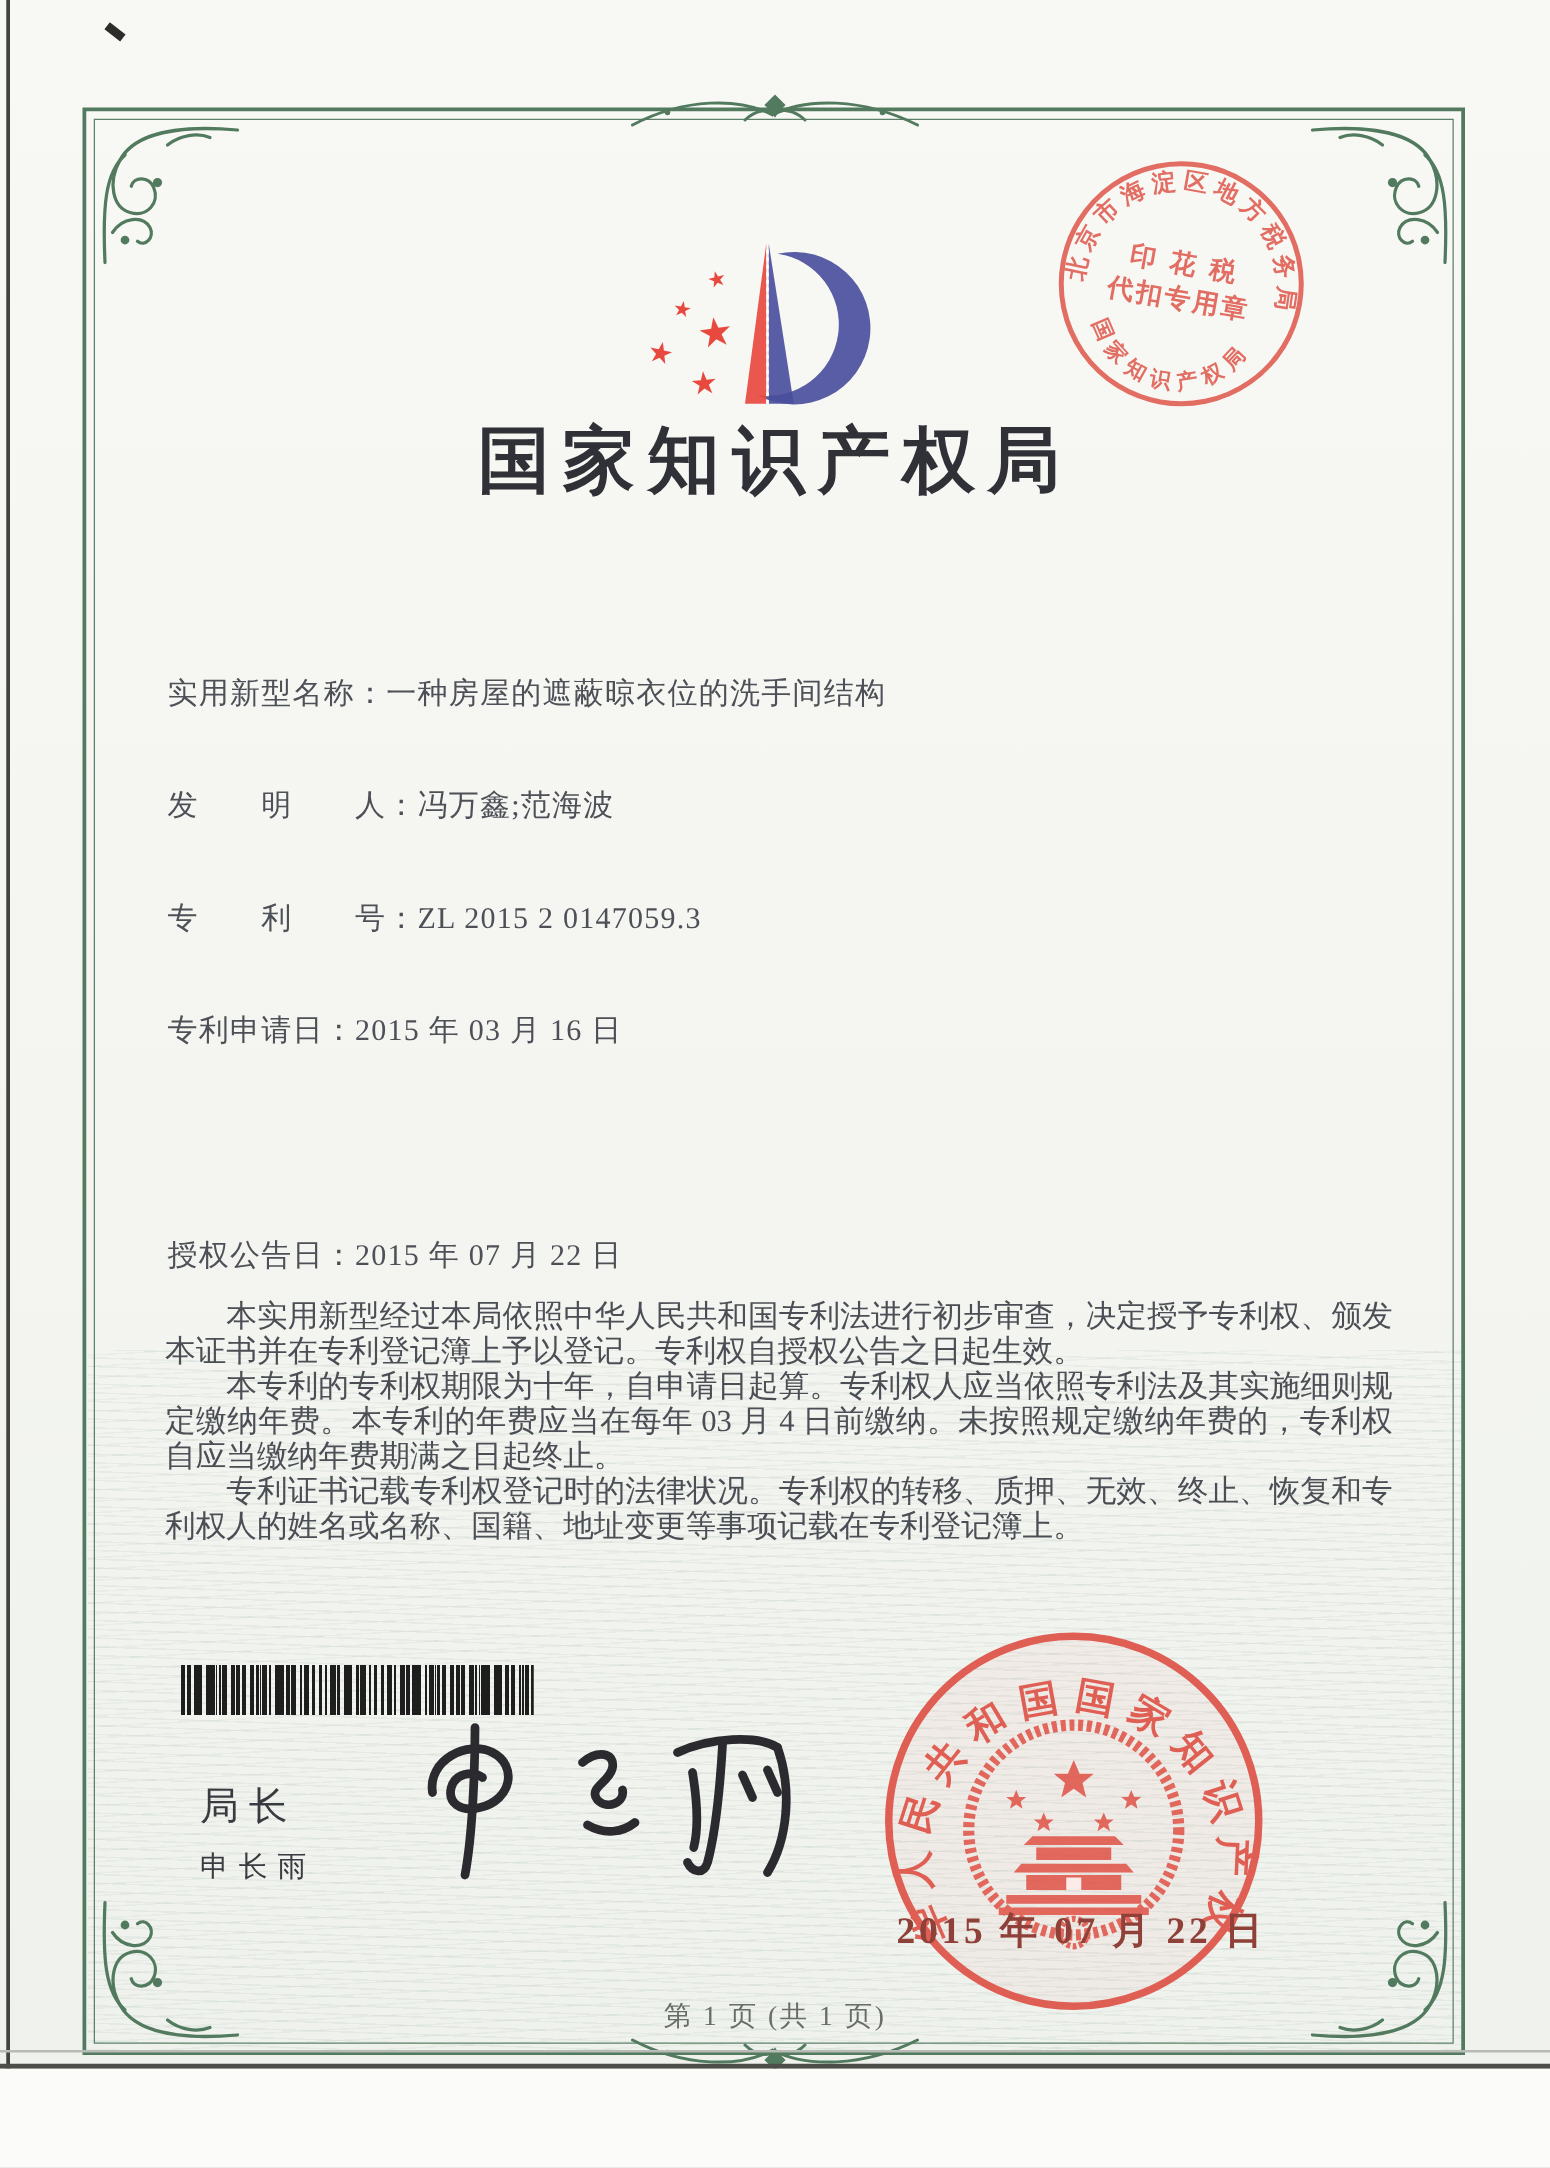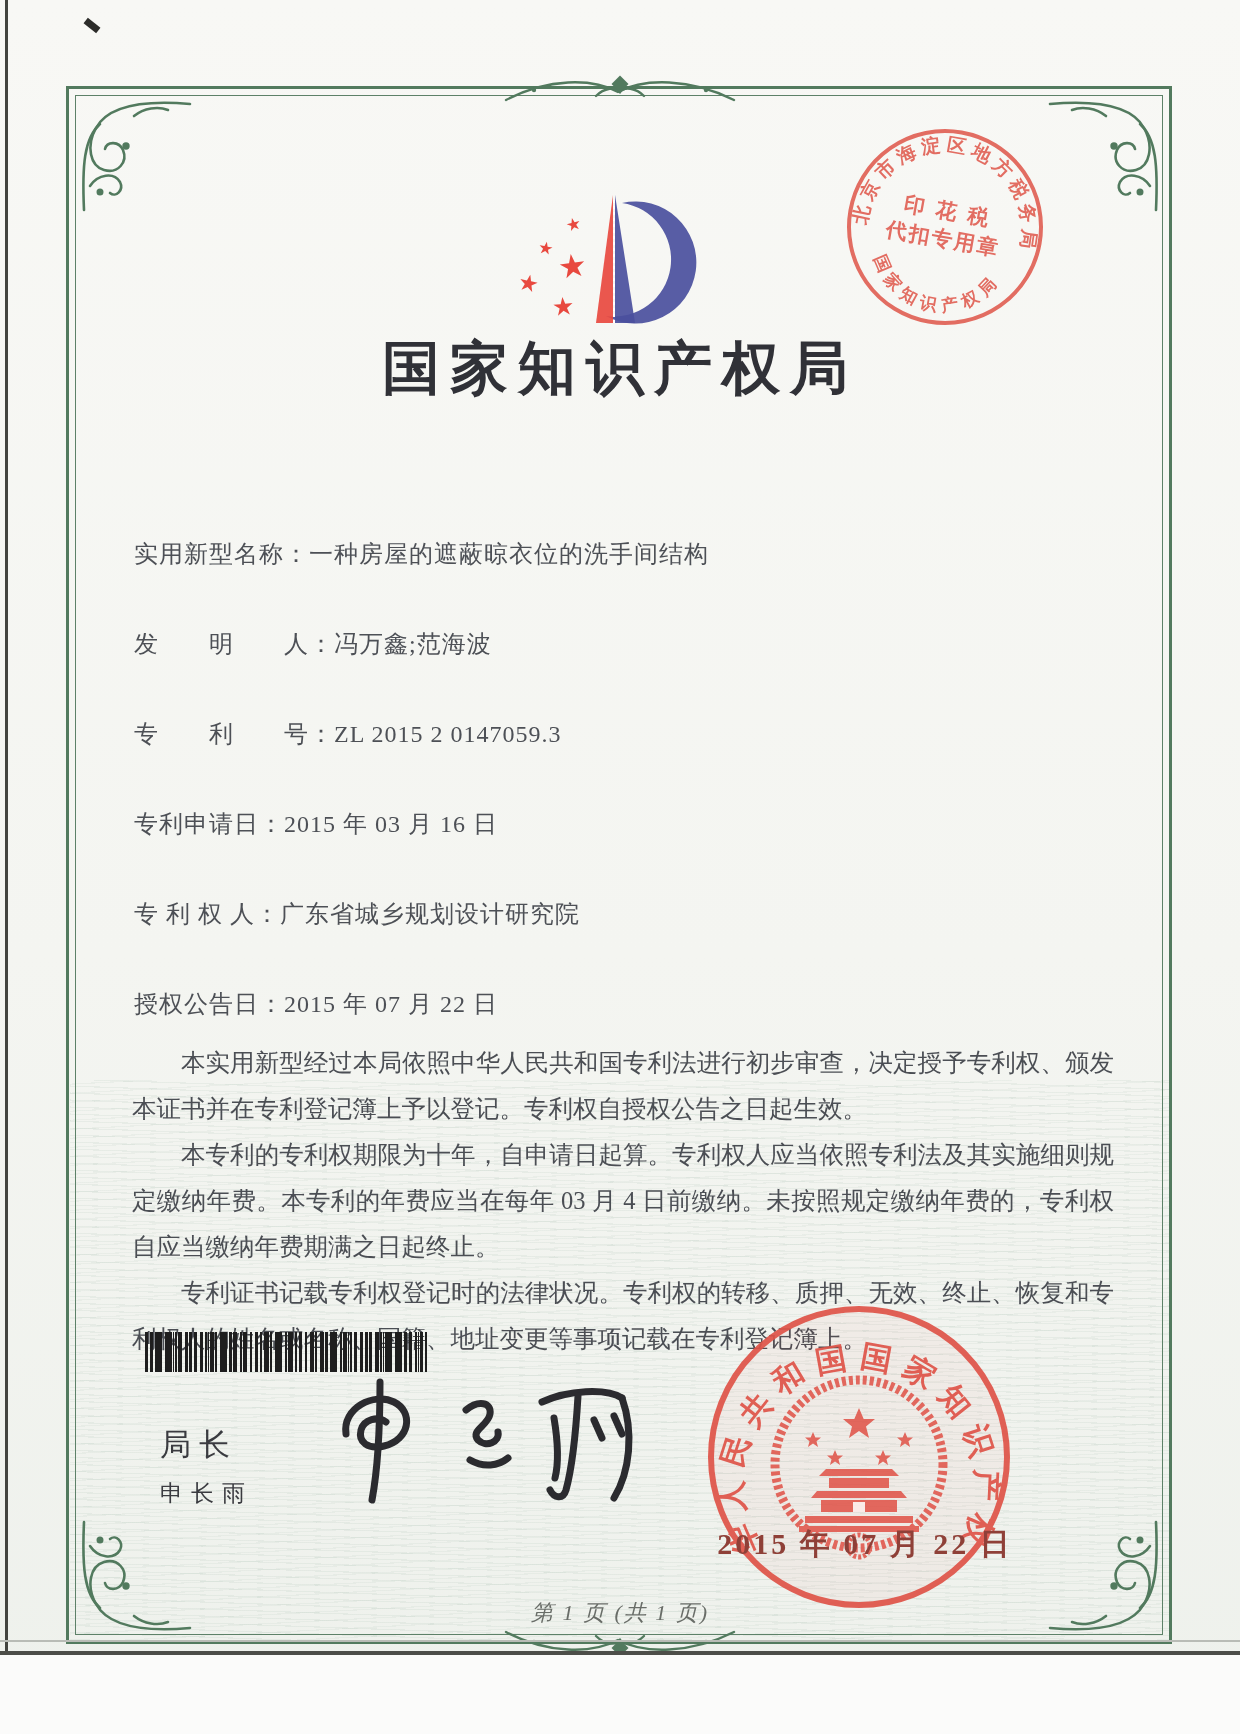--- a/index.html
+++ b/index.html
@@ -34,39 +34,39 @@
   .logo{position:absolute;left:460px;top:158px;width:240px;height:168px;}
   .logo svg{width:100%;height:100%;}
   .logo-star{position:absolute;color:#e8493f;line-height:1;font-family:"DejaVu Sans",sans-serif;}
   
   .tax-stamp{position:absolute;left:828px;top:110px;width:234px;height:234px;transform:rotate(10deg);opacity:.88;}
   .tax-stamp svg{width:100%;height:100%;}
   
   .field{position:absolute;left:134px;width:980px;font-size:24px;color:#4d5056;letter-spacing:1px;}
   .f0{top:538px;} .f1{top:628px;} .f2{top:718px;} .f3{top:808px;} .f4{top:898px;} .f5{top:988px;}
   
-  .paras{position:absolute;left:132px;top:1040px;width:982px;font-size:24.5px;line-height:46px;color:#4b4e54;text-align:justify;}
+  .paras{position:absolute;left:132px;top:1040px;width:982px;font-size:24.5px;line-height:28px;color:#4b4e54;text-align:justify;}
   .paras p{margin:0;text-indent:2em;}
   
   .barcode{position:absolute;left:145px;top:1332px;width:282px;height:40px;
     background-image:
       repeating-linear-gradient(90deg,#1e1e1e 0 2px,transparent 2px 5px),
       repeating-linear-gradient(90deg,#1e1e1e 0 3px,transparent 3px 11px),
       repeating-linear-gradient(90deg,#1e1e1e 0 1px,transparent 1px 7px);}
   
   .sig-title{position:absolute;left:160px;top:1424px;font-size:31px;letter-spacing:8px;color:#3a3b40;font-family:"Liberation Sans","DejaVu Sans",sans-serif;}
   .sig-name{position:absolute;left:160px;top:1478px;font-size:23px;letter-spacing:8px;color:#3a3b40;font-family:Liberation Serif, serif;}
   .sig-hand{position:absolute;left:318px;top:1372px;width:330px;height:160px;}
   .sig-hand svg{width:100%;height:100%;}
   
   .big-seal{position:absolute;left:698px;top:1296px;width:322px;height:322px;opacity:.92;}
   .big-seal svg{width:100%;height:100%;}
   .seal-date{position:absolute;left:700px;top:1524px;width:330px;text-align:center;font-size:30px;letter-spacing:3px;color:#8f4038;font-weight:bold;}
   
-  .footer{position:absolute;left:0;top:1598px;width:1240px;text-align:center;font-size:22px;letter-spacing:2px;color:#696d68;font-style:italic;}
+  .footer{position:absolute;left:0;top:1598px;width:1240px;text-align:center;font-size:22px;letter-spacing:2px;color:#696d68;}
 </style>
 </head>
 <body>
 
 <div class="page">
 
   <div class="scan-left-line"></div>
   <div class="scan-speck"></div>
   <div class="texture"></div>
 
@@ -164,21 +164,20 @@
       <text x="117" y="136" text-anchor="middle" font-size="21" fill="#e05a4e" font-weight="bold" letter-spacing="2">代扣专用章</text>
     </svg>
   </div>
 
   <div class="title">国家知识产权局</div>
 
   <div class="field f0"><span>实用新型名称：</span><span>一种房屋的遮蔽晾衣位的洗手间结构</span></div>
   <div class="field f1"><span>发　　明　　人：</span><span>冯万鑫;范海波</span></div>
   <div class="field f2"><span>专　　利　　号：</span><span>ZL 2015 2 0147059.3</span></div>
   <div class="field f3"><span>专利申请日：</span><span>2015 年 03 月 16 日</span></div>
-  <div class="field f4"><span>专 利 权 人：</span><span>广东省城乡规划设计研究院</span></div>
   <div class="field f5"><span>授权公告日：</span><span>2015 年 07 月 22 日</span></div>
 
   <div class="paras">
     <p>本实用新型经过本局依照中华人民共和国专利法进行初步审查，决定授予专利权、颁发本证书并在专利登记簿上予以登记。专利权自授权公告之日起生效。</p>
     <p>本专利的专利权期限为十年，自申请日起算。专利权人应当依照专利法及其实施细则规定缴纳年费。本专利的年费应当在每年 03 月 4 日前缴纳。未按照规定缴纳年费的，专利权自应当缴纳年费期满之日起终止。</p>
     <p>专利证书记载专利权登记时的法律状况。专利权的转移、质押、无效、终止、恢复和专利权人的姓名或名称、国籍、地址变更等事项记载在专利登记簿上。</p>
   </div>
 
   <div class="barcode"></div>
 

